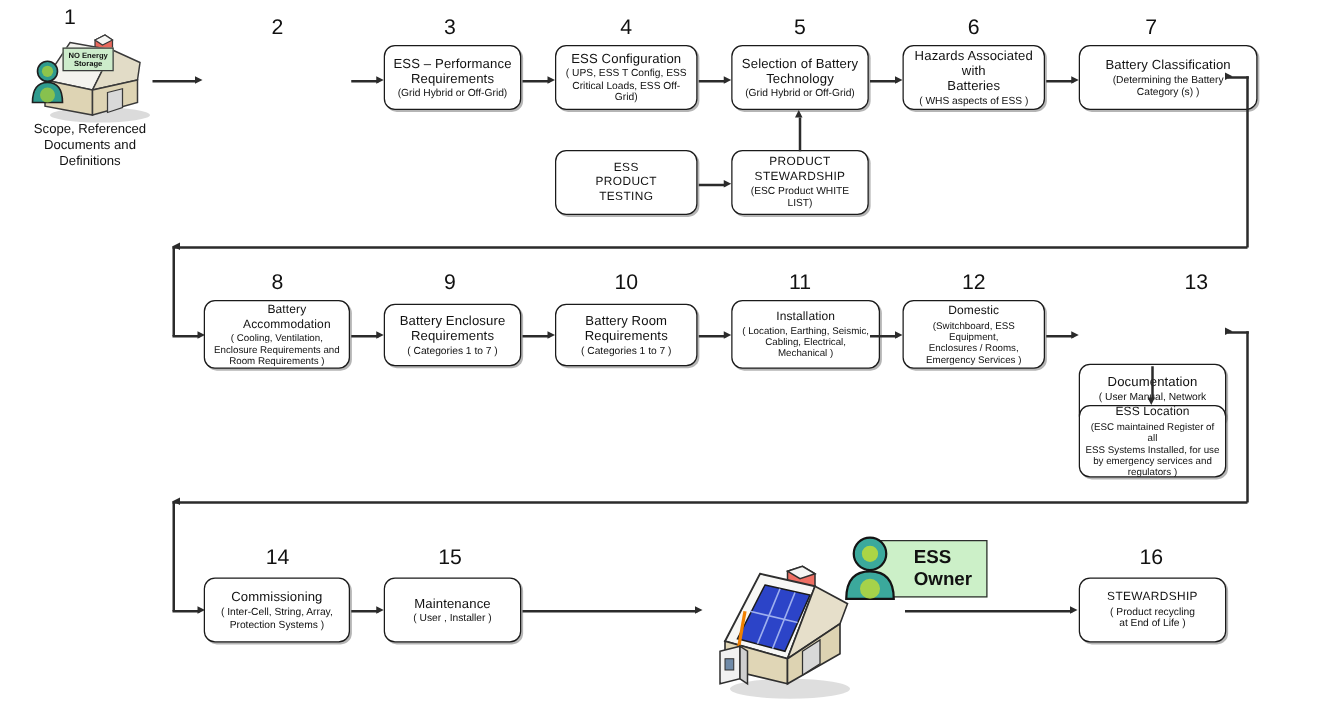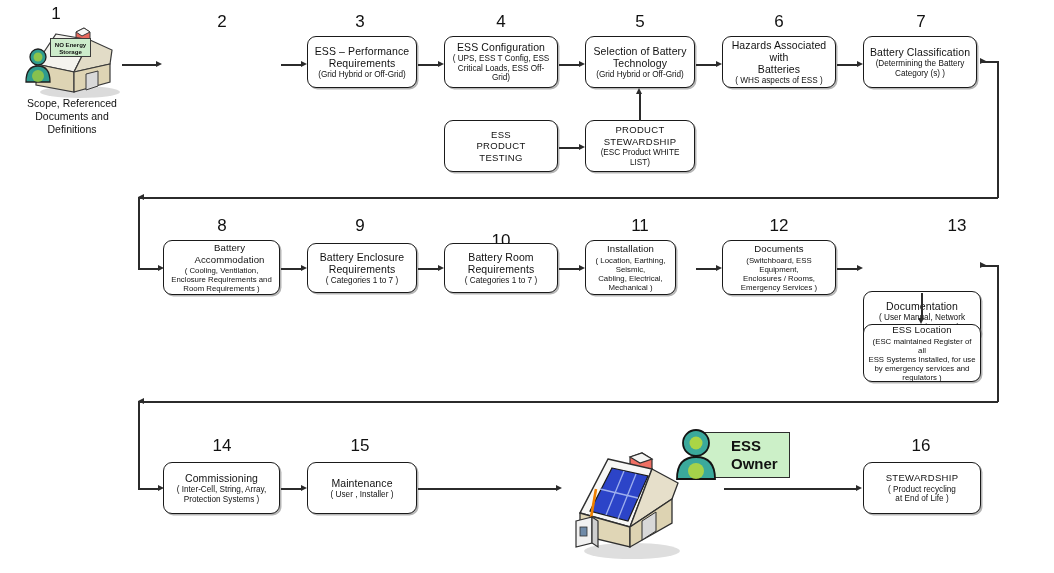--- a/index.html
+++ b/index.html
@@ -222,21 +222,21 @@
   <div class="box" style="left:722px; top:36px; width:114px; height:52px;">
     <div class="title" style="white-space:pre-line;">Hazards Associated with
 Batteries</div>
     <div class="sub">( WHS aspects of ESS  )</div>
   </div>
 
   <div class="ln h dark" style="left:837px; top:64px; width:22px;"></div>
   <div class="arrow right" style="left:857px; top:61px;"></div>
 
   <div class="stepnum" style="left:908px; top:12px; width:26px;">7</div>
-  <div class="box" style="left:863px; top:36px; width:114px; height:52px;justify-content:center;">
+  <div class="box" style="left:863px; top:36px; width:143px; height:52px;justify-content:center;">
     <div class="title" style="white-space:pre-line;">Battery Classification</div>
     <div class="sub">(Determining the Battery
 Category (s)  )</div>
   </div>
 
   <div class="ln h dark" style="left:982px; top:61px; width:17px;"></div>
   <div class="arrow right" style="left:980px; top:58px;"></div>
   <div class="ln v dark" style="left:997px; top:61px; height:137px;"></div>
   <div class="ln h dark" style="left:138px; top:197px; width:860px;"></div>
   <div class="arrow left" style="left:138px; top:194px;"></div>
@@ -276,44 +276,44 @@
   <div class="stepnum" style="left:347px; top:216px; width:26px;">9</div>
   <div class="box" style="left:307px; top:243px; width:110px; height:50px;">
     <div class="title" style="white-space:pre-line;">Battery Enclosure
 Requirements</div>
     <div class="sub">( Categories 1 to 7 )</div>
   </div>
 
   <div class="ln h dark" style="left:418px; top:268px; width:22px;"></div>
   <div class="arrow right" style="left:438px; top:265px;"></div>
 
-  <div class="stepnum" style="left:488px; top:231px; width:26px;">10</div>
+  <div class="stepnum" style="left:488px; top:216px; width:26px;">10</div>
   <div class="box" style="left:444px; top:243px; width:114px; height:50px;">
     <div class="title" style="white-space:pre-line;">Battery Room
 Requirements</div>
     <div class="sub">( Categories 1 to 7 )</div>
   </div>
 
   <div class="ln h dark" style="left:559px; top:268px; width:22px;"></div>
   <div class="arrow right" style="left:579px; top:265px;"></div>
 
   <div class="stepnum" style="left:627px; top:216px; width:26px;">11</div>
-  <div class="box small" style="left:585px; top:240px; width:91px; height:55px;">
+  <div class="box small" style="left:585px; top:240px; width:119px; height:55px;">
     <div class="title" style="white-space:pre-line;">Installation</div>
     <div class="sub">( Location, Earthing, Seismic,
 Cabling, Electrical,
 Mechanical )</div>
   </div>
 
   <div class="ln h dark" style="left:696px; top:268px; width:22px;"></div>
   <div class="arrow right" style="left:716px; top:265px;"></div>
 
   <div class="stepnum" style="left:766px; top:216px; width:26px;">12</div>
   <div class="box small" style="left:722px; top:240px; width:114px; height:55px;">
-    <div class="title" style="white-space:pre-line;">Documents</div>
+    <div class="title" style="white-space:pre-line;">Domestic</div>
     <div class="sub">(Switchboard, ESS Equipment,
 Enclosures / Rooms,
 Emergency Services  )</div>
   </div>
 
   <div class="ln h dark" style="left:837px; top:268px; width:22px;"></div>
   <div class="arrow right" style="left:857px; top:265px;"></div>
 
   <div class="stepnum" style="left:908px; top:216px; width:26px;margin-left:36px;">13</div>
   <div class="box" style="left:863px; top:243px; width:118px; height:50px;margin-top:48px;">

